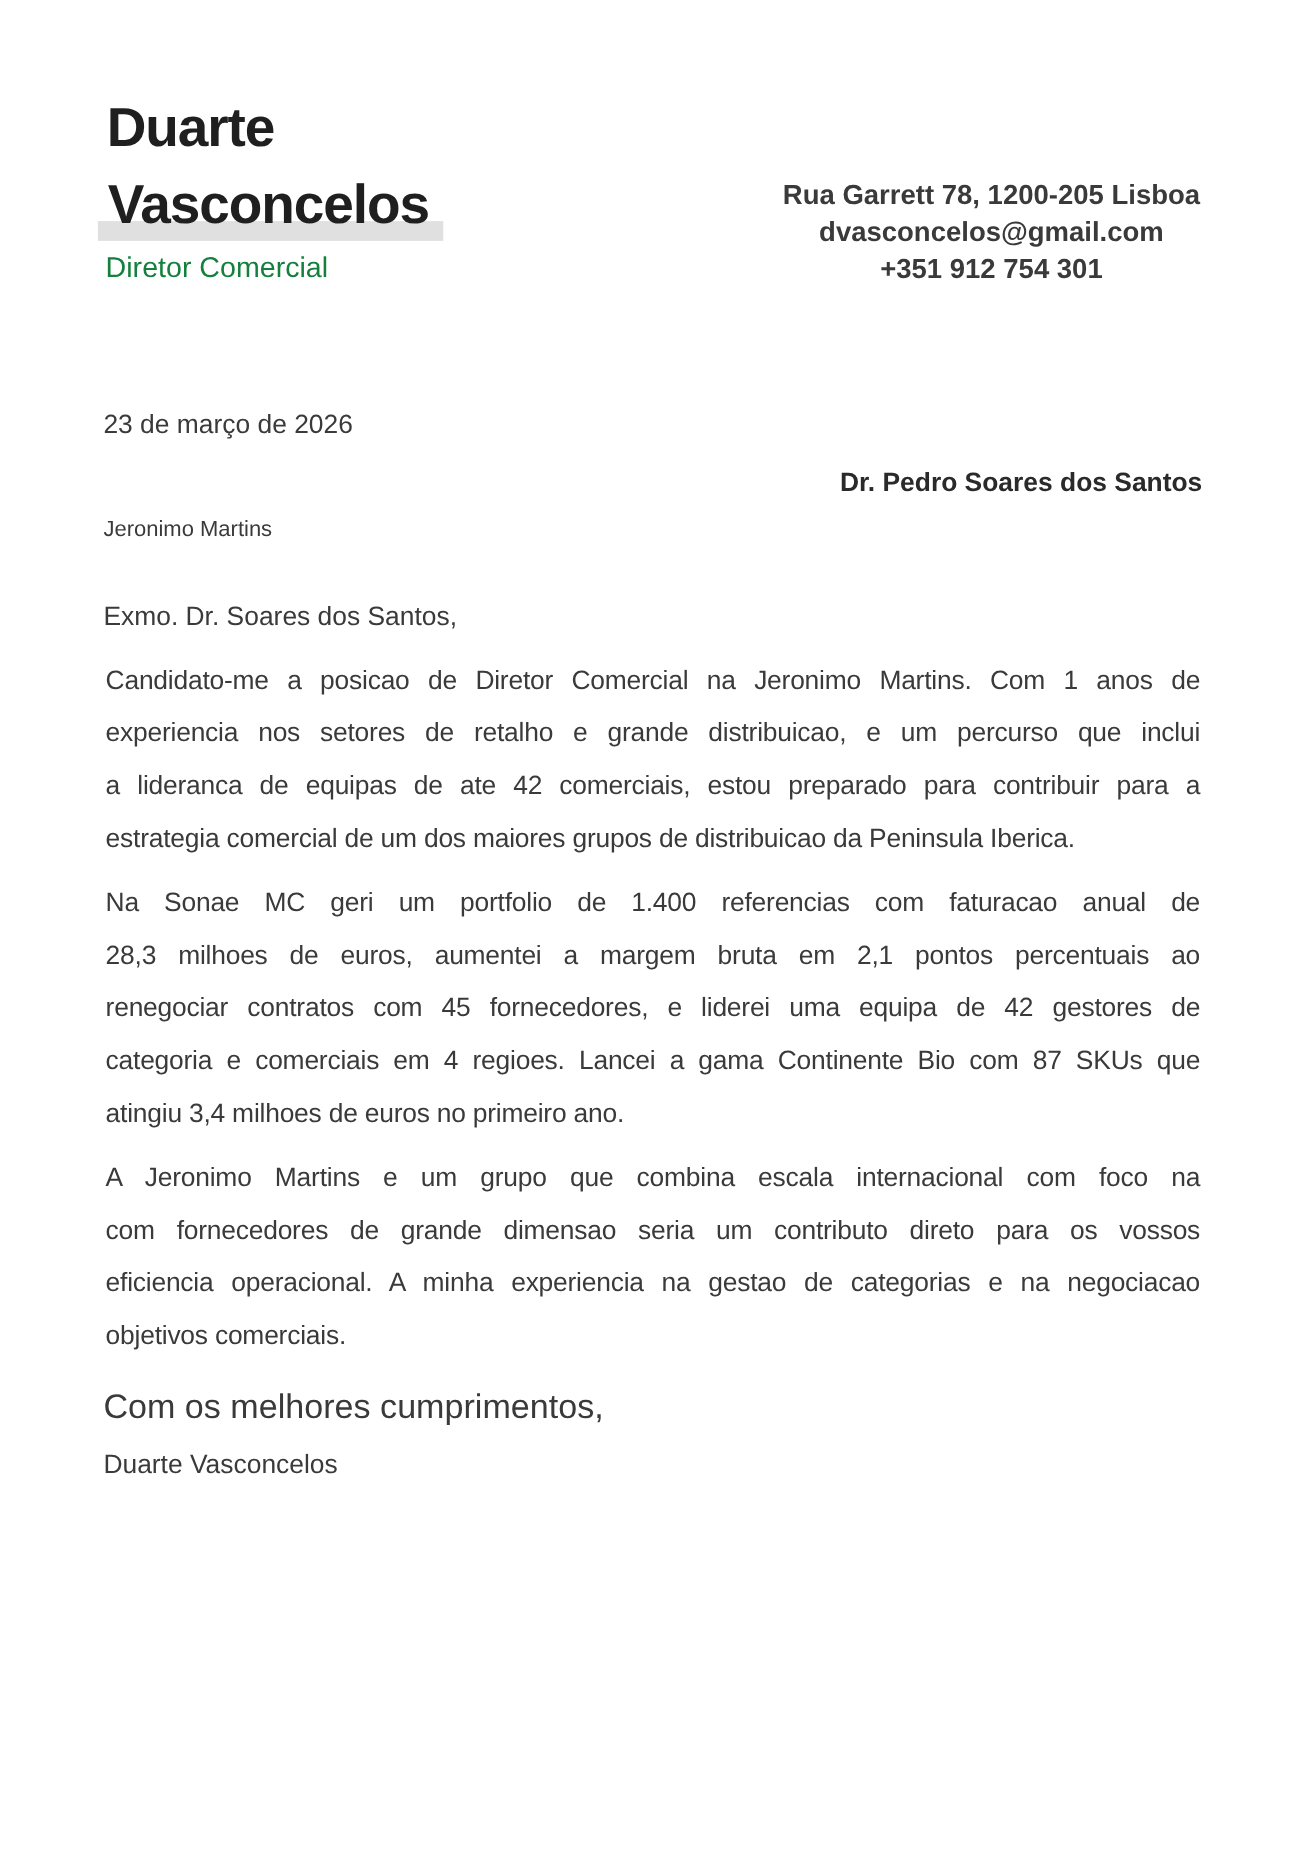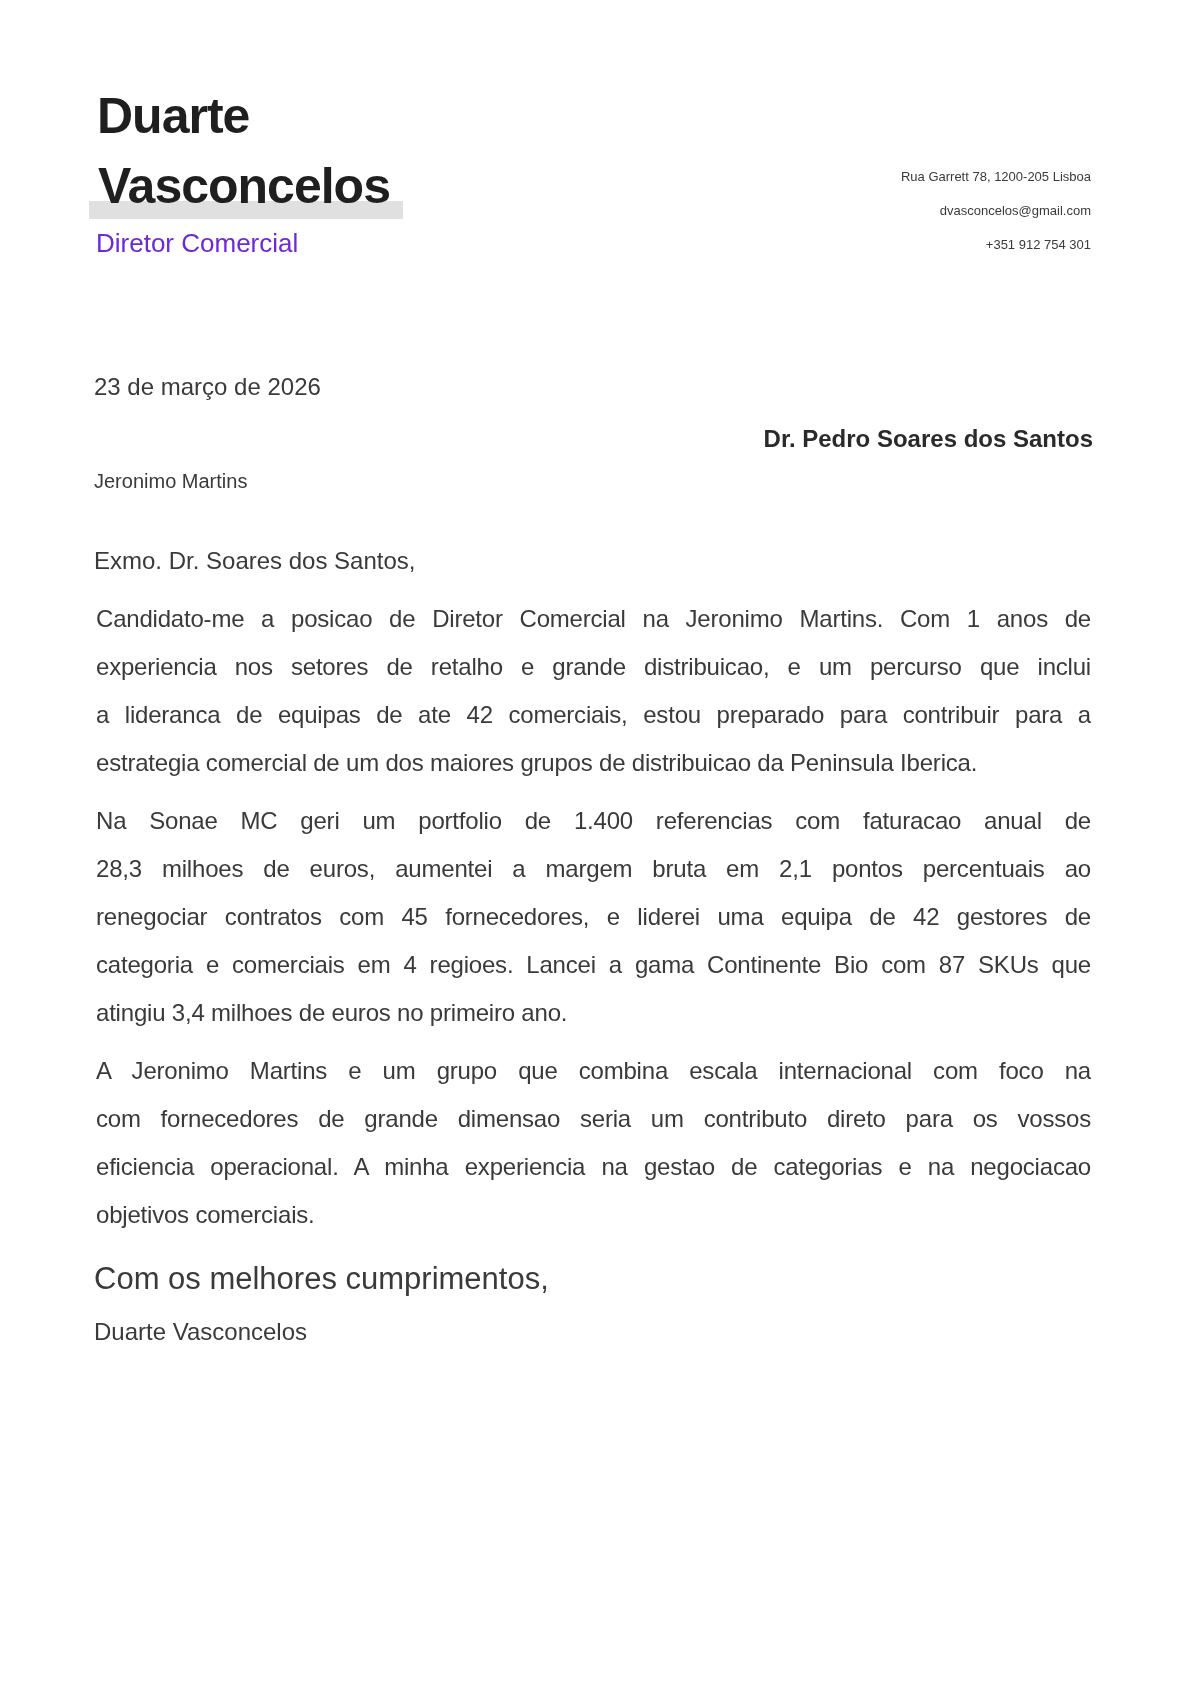--- a/index.html
+++ b/index.html
@@ -46,28 +46,29 @@
     bottom: 2px;
     height: 18px;
     background: var(--highlight-color, #e0e0e0);
     z-index: -1;
   }
   .job-title {
     margin-top: 2px;
     font-size: 26px;
     line-height: 34px;
     font-weight: 400;
-    color: #6d28d9;
+    color: #15803d;
   }
   .contact-block {
     margin-top: 79px;
-    text-align: right;
-    font-size: 13px;
+    text-align: center;
+    font-size: 25px;
     line-height: 32px;
     color: #3a3a3a;
+    font-weight: bold;
   }
   
   .date-line {
     margin-top: 104px;
     font-size: 24px;
     line-height: 36px;
   }
   .recipient-name {
     margin-top: 14px;
     font-size: 24px;

